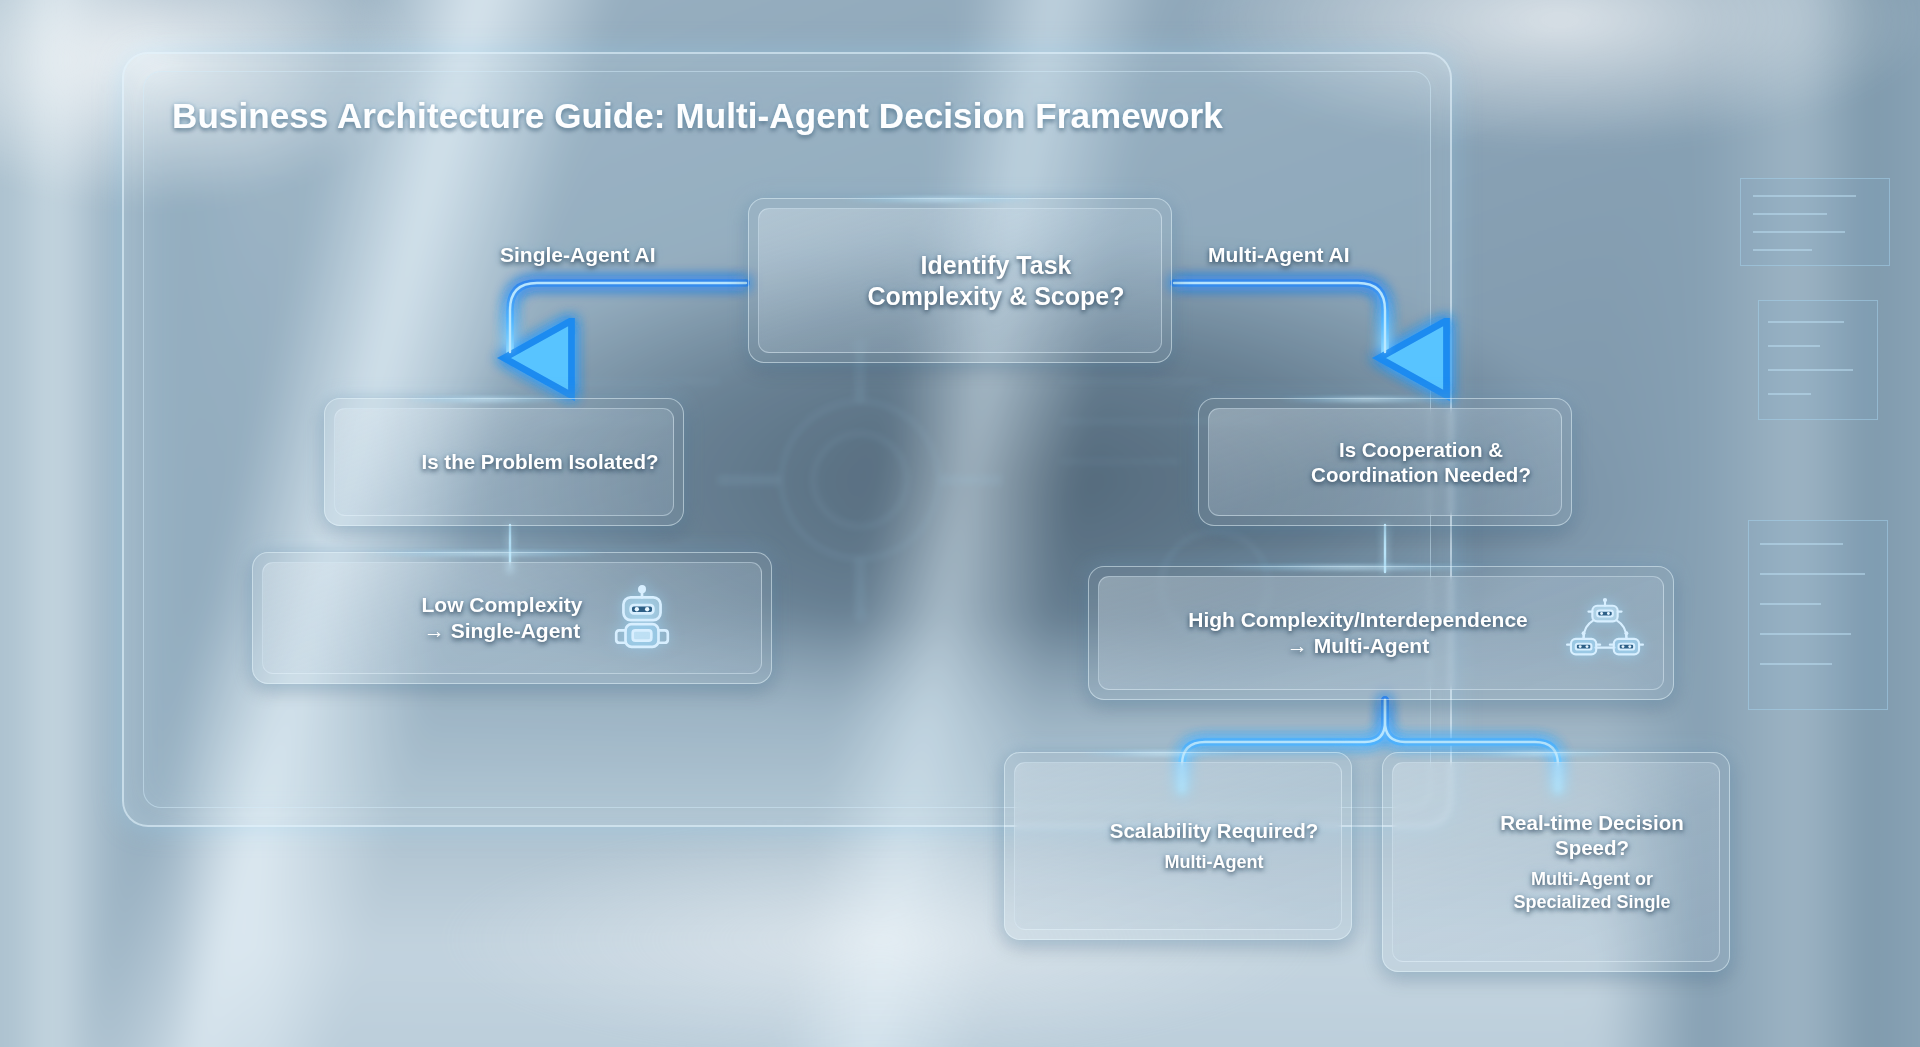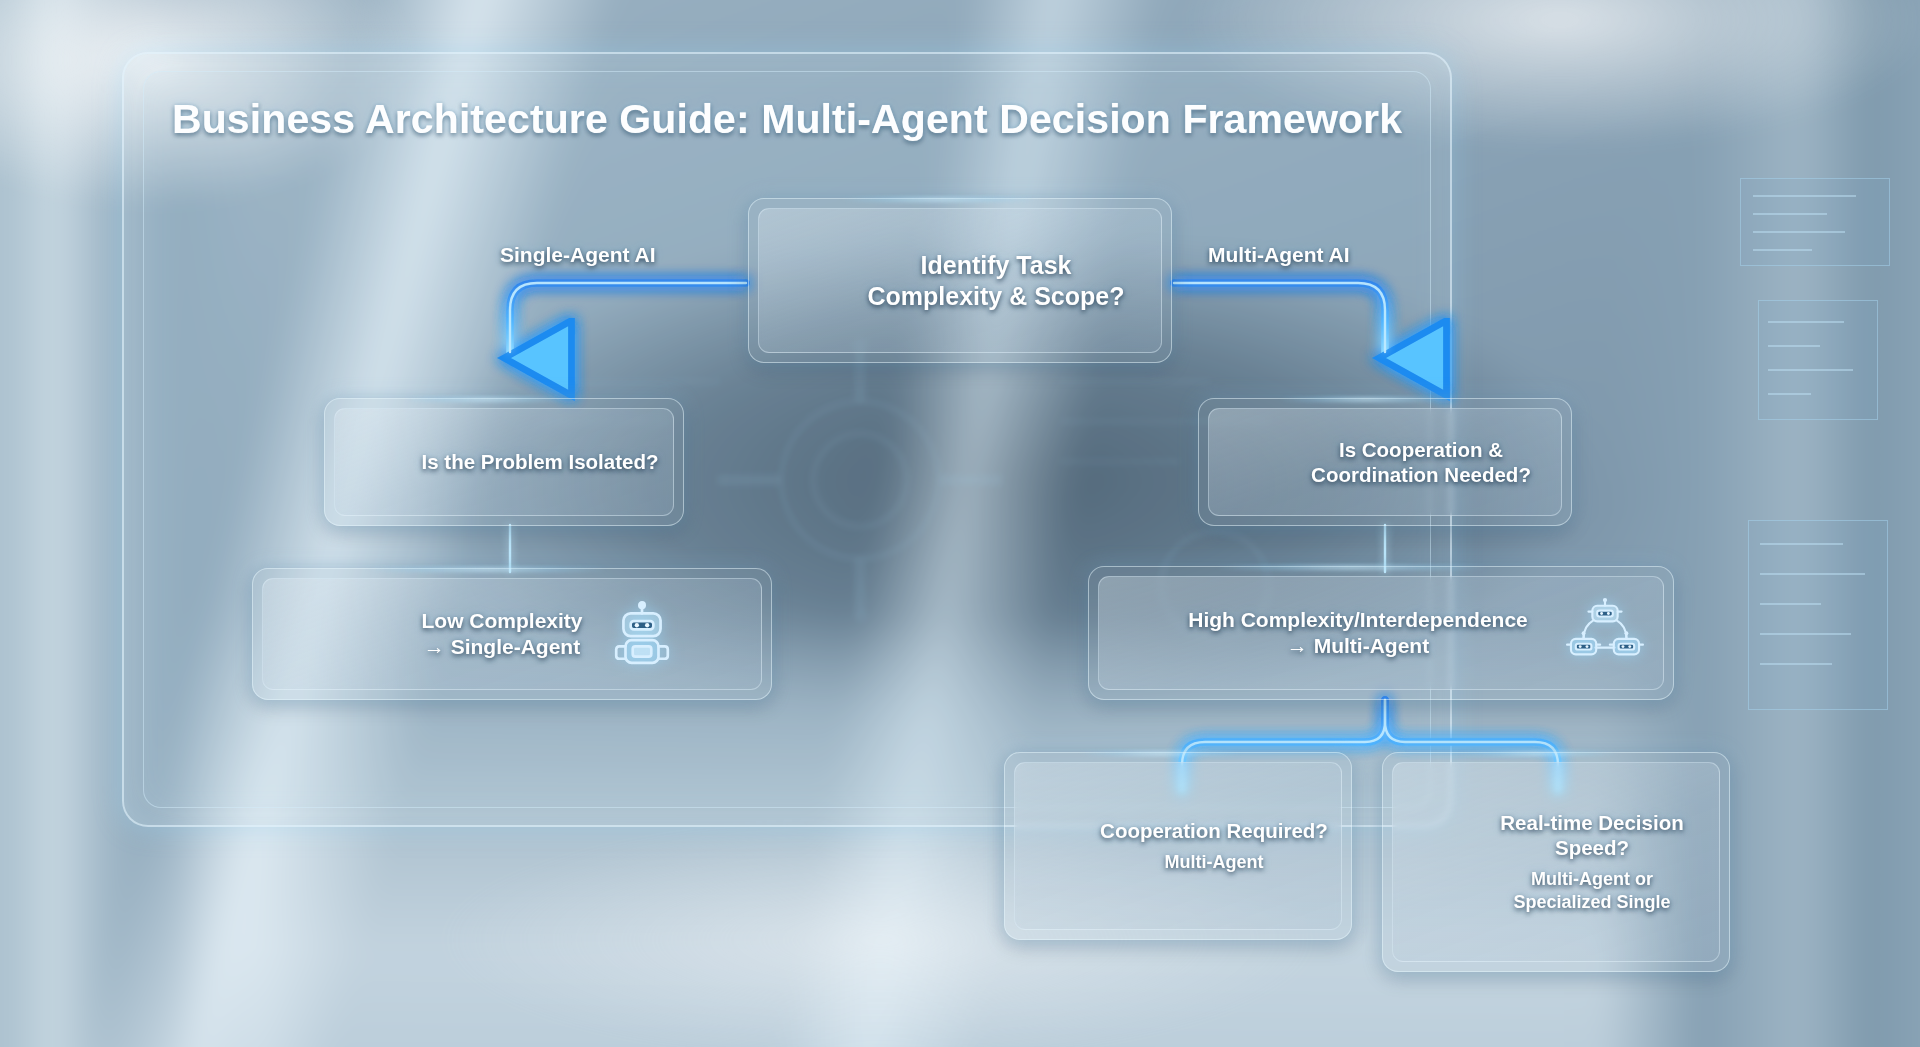--- a/index.html
+++ b/index.html
@@ -100,21 +100,21 @@
     left: 19px; top: 17px; right: 19px; bottom: 17px;
     border-radius: 18px;
     border: 1.5px solid rgba(212,236,250,.48);
     background: rgba(188,214,230,.055);
   }
 
   
   .diagram-title {
     position: absolute;
     left: 172px; top: 96px;
-    font-size: 41px;
+    font-size: 35px;
     font-weight: bold;
     color: #fdfeff;
     letter-spacing: .1px;
     text-shadow:
       0 0 6px rgba(150,205,240,.55),
       0 2px 5px rgba(10,30,50,.62),
       0 0 1px rgba(255,255,255,.9);
     white-space: nowrap;
   }
 
@@ -302,21 +302,21 @@
       <div class="n-line">Complexity &amp; Scope?</div>
     </div>
   </div>
 
   <div class="node decision" style="left:324px; top:398px; width:360px; height:128px;">
     <div class="node-body">
       <div class="n-line">Is the Problem Isolated?</div>
     </div>
   </div>
 
-  <div class="node outcome" style="left:252px; top:568px; width:520px; height:132px;">
+  <div class="node outcome" style="left:252px; top:552px; width:520px; height:132px;">
     <div class="node-body">
       <div class="txt">
         <div class="n-line">Low Complexity</div>
         <div class="n-line">→ Single-Agent</div>
       </div>
 
       <svg class="robot-icon" width="66" height="66" viewBox="0 0 64 64">
         <g fill="none" stroke="#d8efff" stroke-width="2.6" stroke-linecap="round" stroke-linejoin="round">
           <line x1="32" y1="4" x2="32" y2="12"></line>
           <circle cx="32" cy="4" r="2.6" fill="#d8efff"></circle>
@@ -380,21 +380,21 @@
           <circle cx="67.5" cy="51" r="1.5" fill="#eaf7ff" stroke="none"></circle>
           <path d="M51 49 L47 49"></path>
             <path d="M77 49 L81 49"></path>
         </g>
       </svg>
     </div>
   </div>
 
   <div class="node leaf" style="left:1004px; top:752px; width:348px; height:188px;">
     <div class="node-body">
-      <div class="n-title">Cooperation Required?</div>
+      <div class="n-title">Scalability Required?</div>
       <div class="n-sub">Multi-Agent</div>
     </div>
   </div>
 
   <div class="node leaf" style="left:1382px; top:752px; width:348px; height:220px;">
     <div class="node-body">
       <div class="n-title">Real-time Decision</div>
       <div class="n-title">Speed?</div>
       <div class="n-sub">Multi-Agent or</div>
       <div class="n-sub" style="margin-top:0;text-align:right;">Specialized Single</div>

